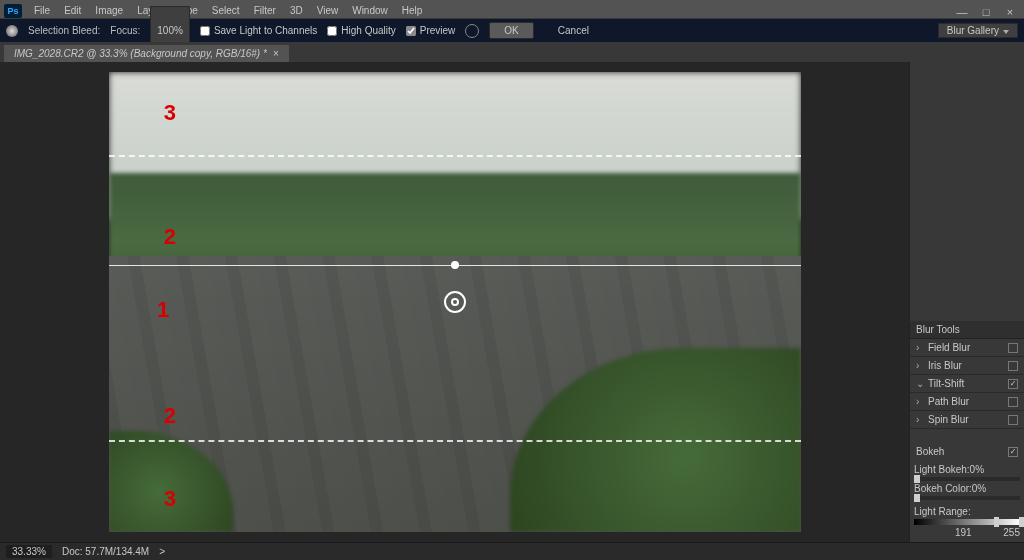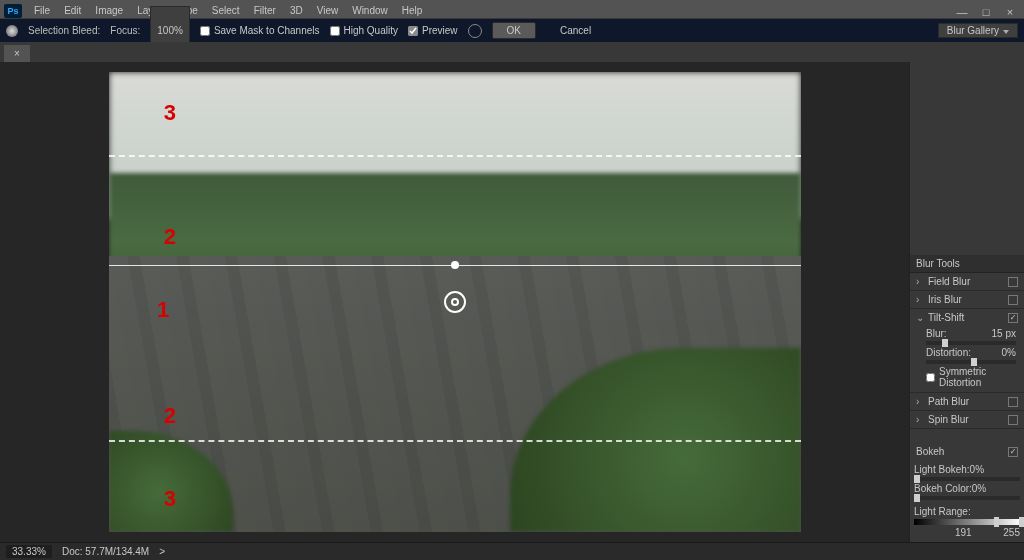--- a/index.html
+++ b/index.html
@@ -88,41 +88,42 @@
   </div>
 </div>
 
 <div class="optbar">
   <span style="width:12px;height:12px;border-radius:50%;background:radial-gradient(#ddd,#555);"></span>
   <span class="lbl">Selection Bleed:</span>
   <span class="lbl">Focus:</span>
   <span class="val">100%</span>
   <label class="chk">
       <input type="checkbox" style="">
-      <span>Save Mask to Channels</span>
+      <span>Save Light to Channels</span>
     </label>
   <label class="chk">
       <input type="checkbox" style="">
       <span>High Quality</span>
     </label>
   <label class="chk">
       <input type="checkbox" checked="" style="">
       <span>Preview</span>
     </label>
   <span class="reset-icon"></span>
   <span class="btn">OK</span>
   <span class="btn" style="background:transparent;border:none;">Cancel</span>
   <span class="drop">
       <span>Blur Gallery</span>
       <span class="chev"></span>
     </span>
 </div>
 
 <div class="tabstrip">
   <div class="doctab">
+    <span>IMG_2028.CR2 @ 33.3% (Background copy, RGB/16#) *</span>
     <span class="x">×</span>
   </div>
 </div>
 
 <div class="workspace">
   <div class="canvas-area">
     <div class="canvas">
       <div class="photo">
         <div class="sky"></div>
           <div class="hill"></div>
@@ -161,40 +162,20 @@
           <span>Iris Blur</span>
           <span class="cb"></span>
         </div>
     </div>
     <div class="sect">
       <div class="sect-row">
           <span class="tw">⌄</span>
           <span>Tilt-Shift</span>
           <span class="cb">✓</span>
         </div>
-      <div class="param">
-        <div class="pr">
-            <span>Blur:</span>
-            <span>15 px</span>
-          </div>
-        <div class="slider">
-            <div class="thumb" style="left:18%;"></div>
-          </div>
-        <div class="pr">
-            <span>Distortion:</span>
-            <span>0%</span>
-          </div>
-        <div class="slider">
-            <div class="thumb" style="left:50%;"></div>
-          </div>
-        <label class="pr" style="gap:4px;justify-content:flex-start;">
-            <input type="checkbox" style="width: 9px; height: 9px;">
-            <span>Symmetric Distortion</span>
-          </label>
-      </div>
     </div>
     <div class="sect">
       <div class="sect-row">
           <span class="tw">›</span>
           <span>Path Blur</span>
           <span class="cb"></span>
         </div>
     </div>
     <div class="sect">
       <div class="sect-row">

